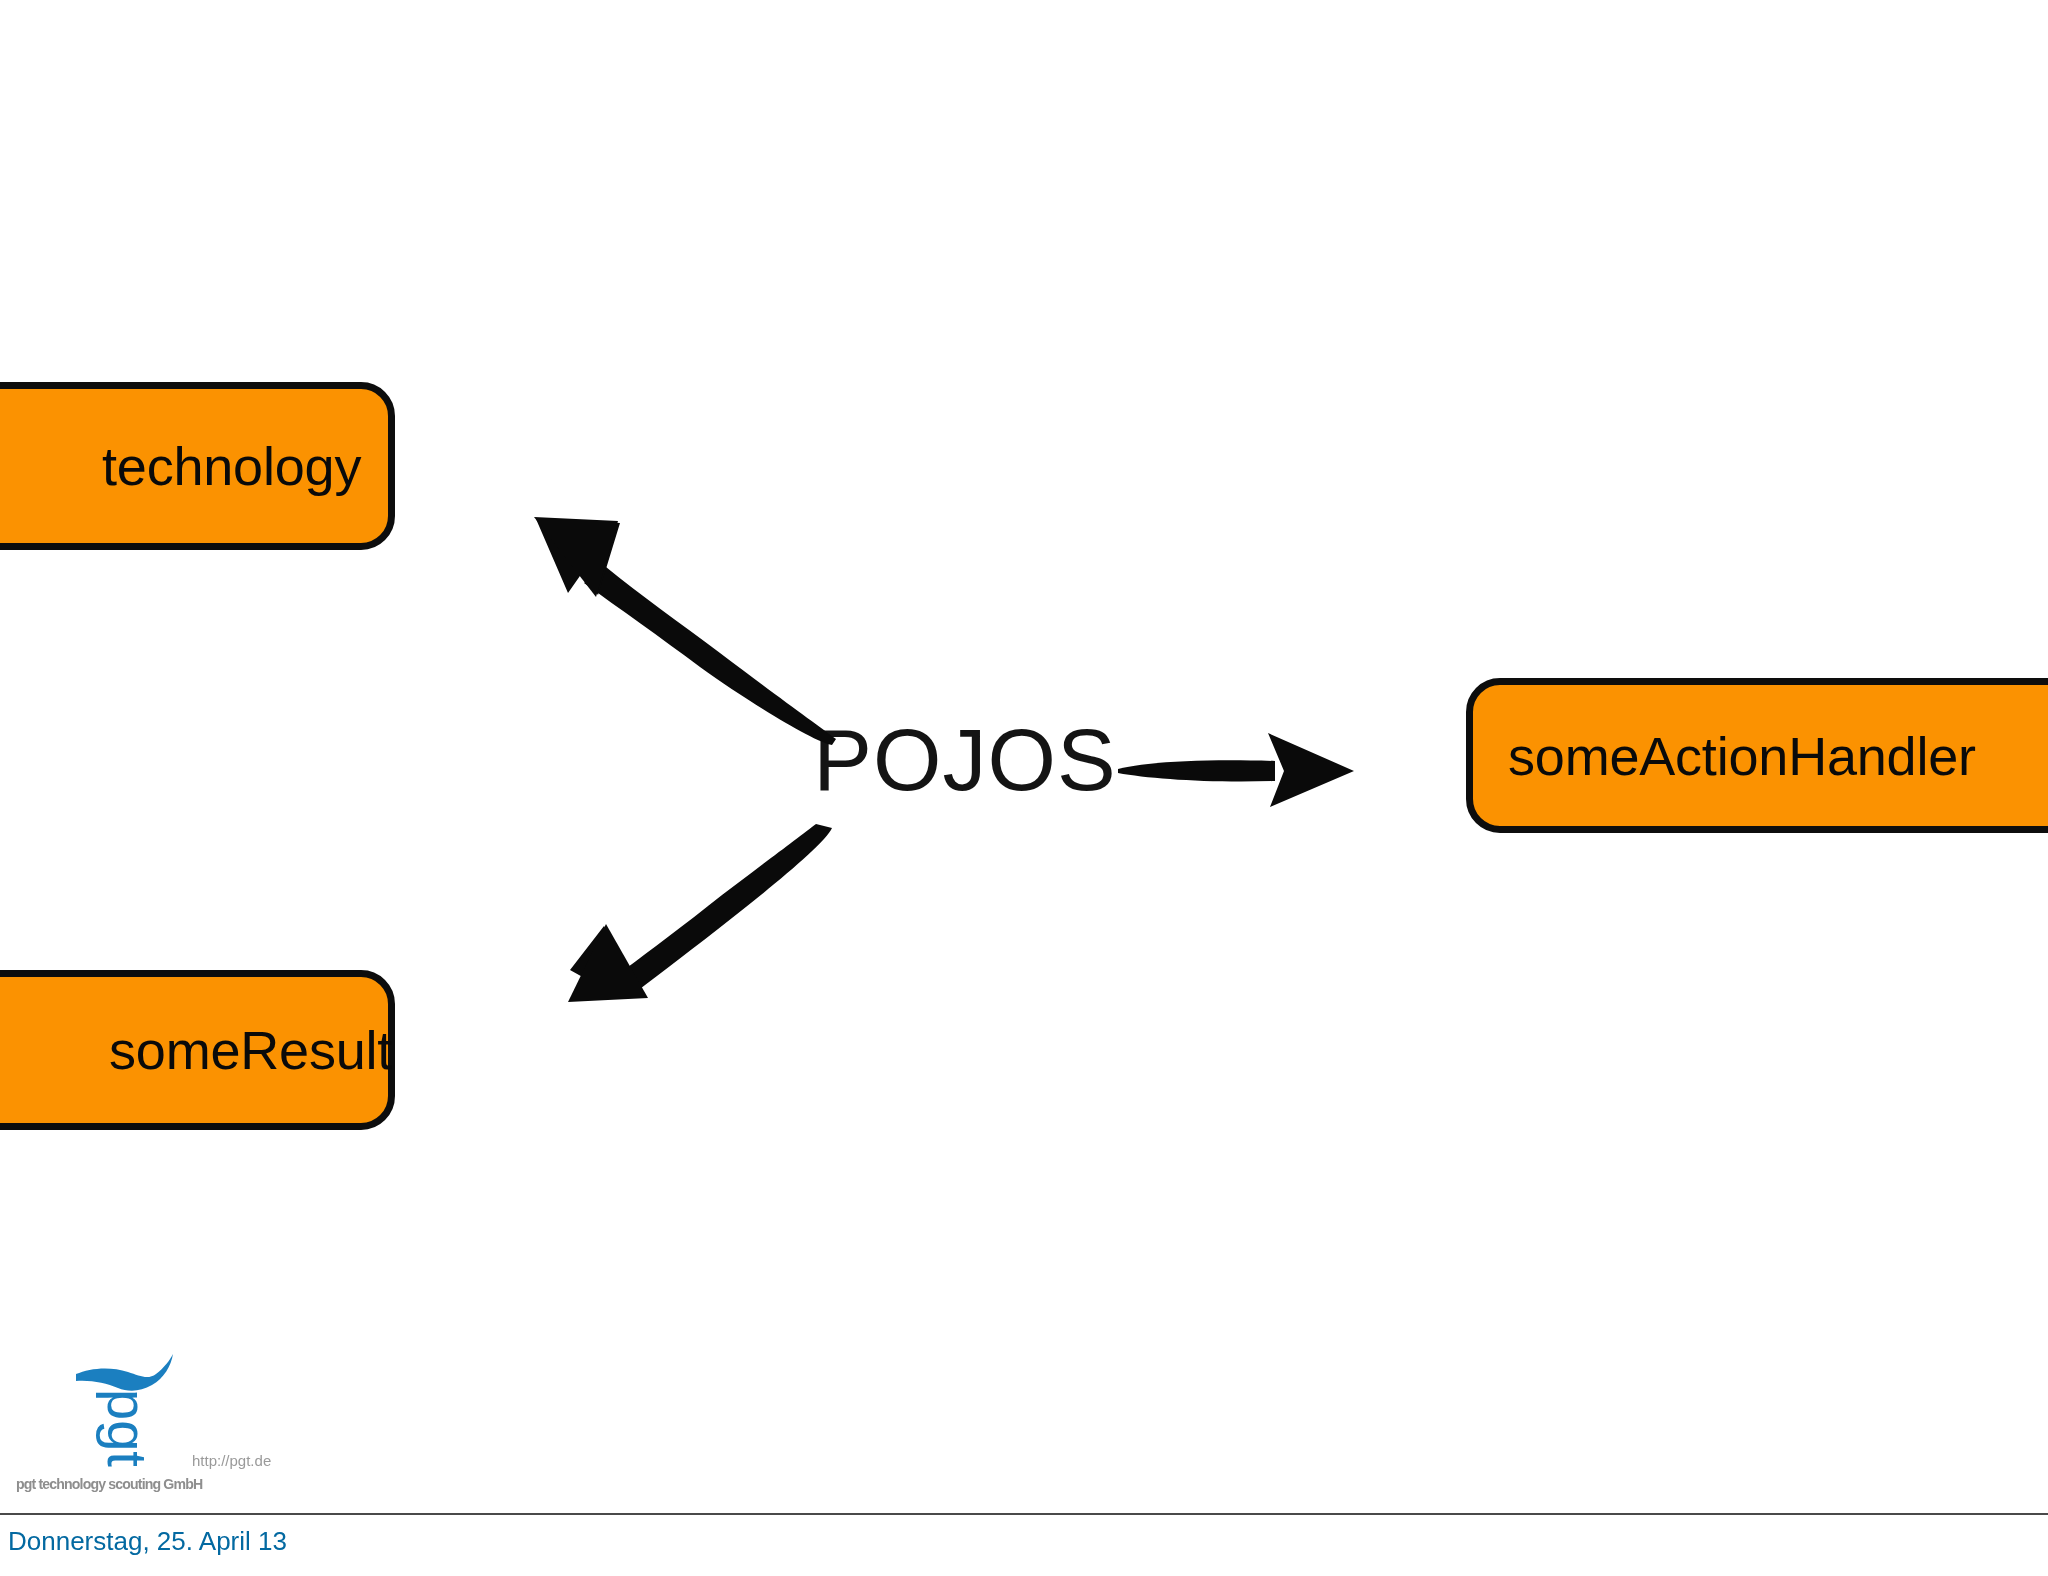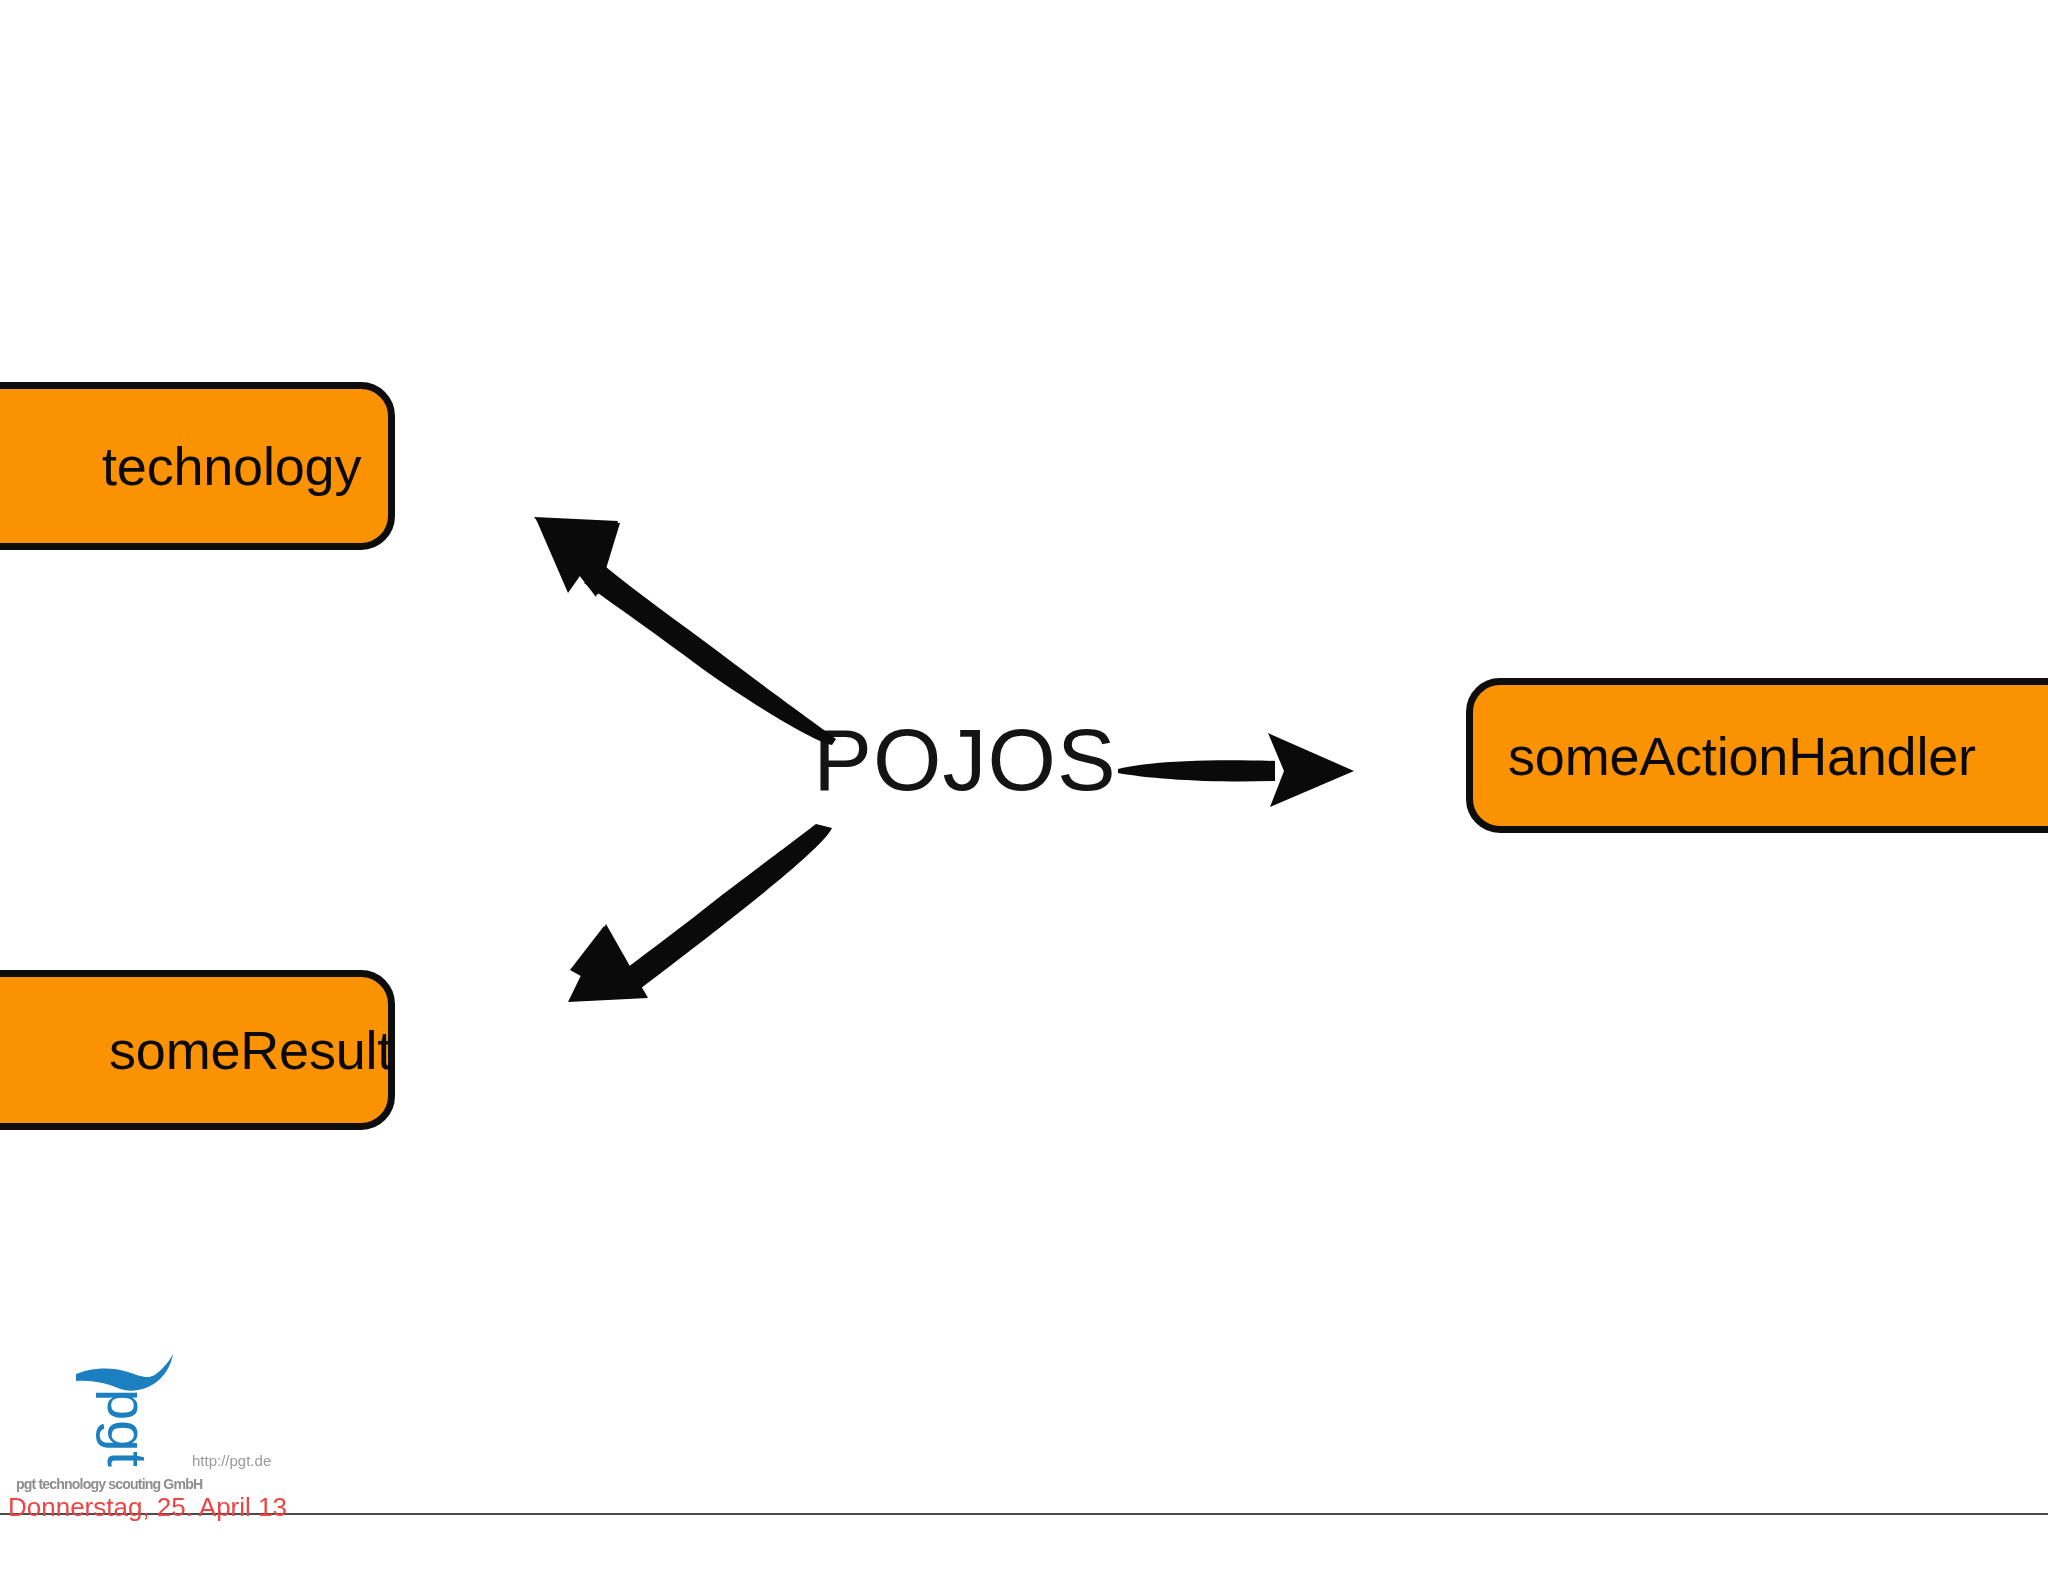--- a/index.html
+++ b/index.html
@@ -150,24 +150,24 @@
     position: absolute;
     left: 0;
     top: 1513px;
     width: 2048px;
     height: 2px;
     background: #4a4a4a;
   }
   #footer-date {
     position: absolute;
     left: 8px;
-    top: 1492px;
+    top: 1526px;
     font-family: "Liberation Sans", sans-serif;
     font-size: 26px;
-    color: #ef4444;
+    color: #0369a1;
     white-space: nowrap;
   }
 </style>
 </head>
 <body>
 
 <div id="slide">
 
   <div id="canvas">
 

